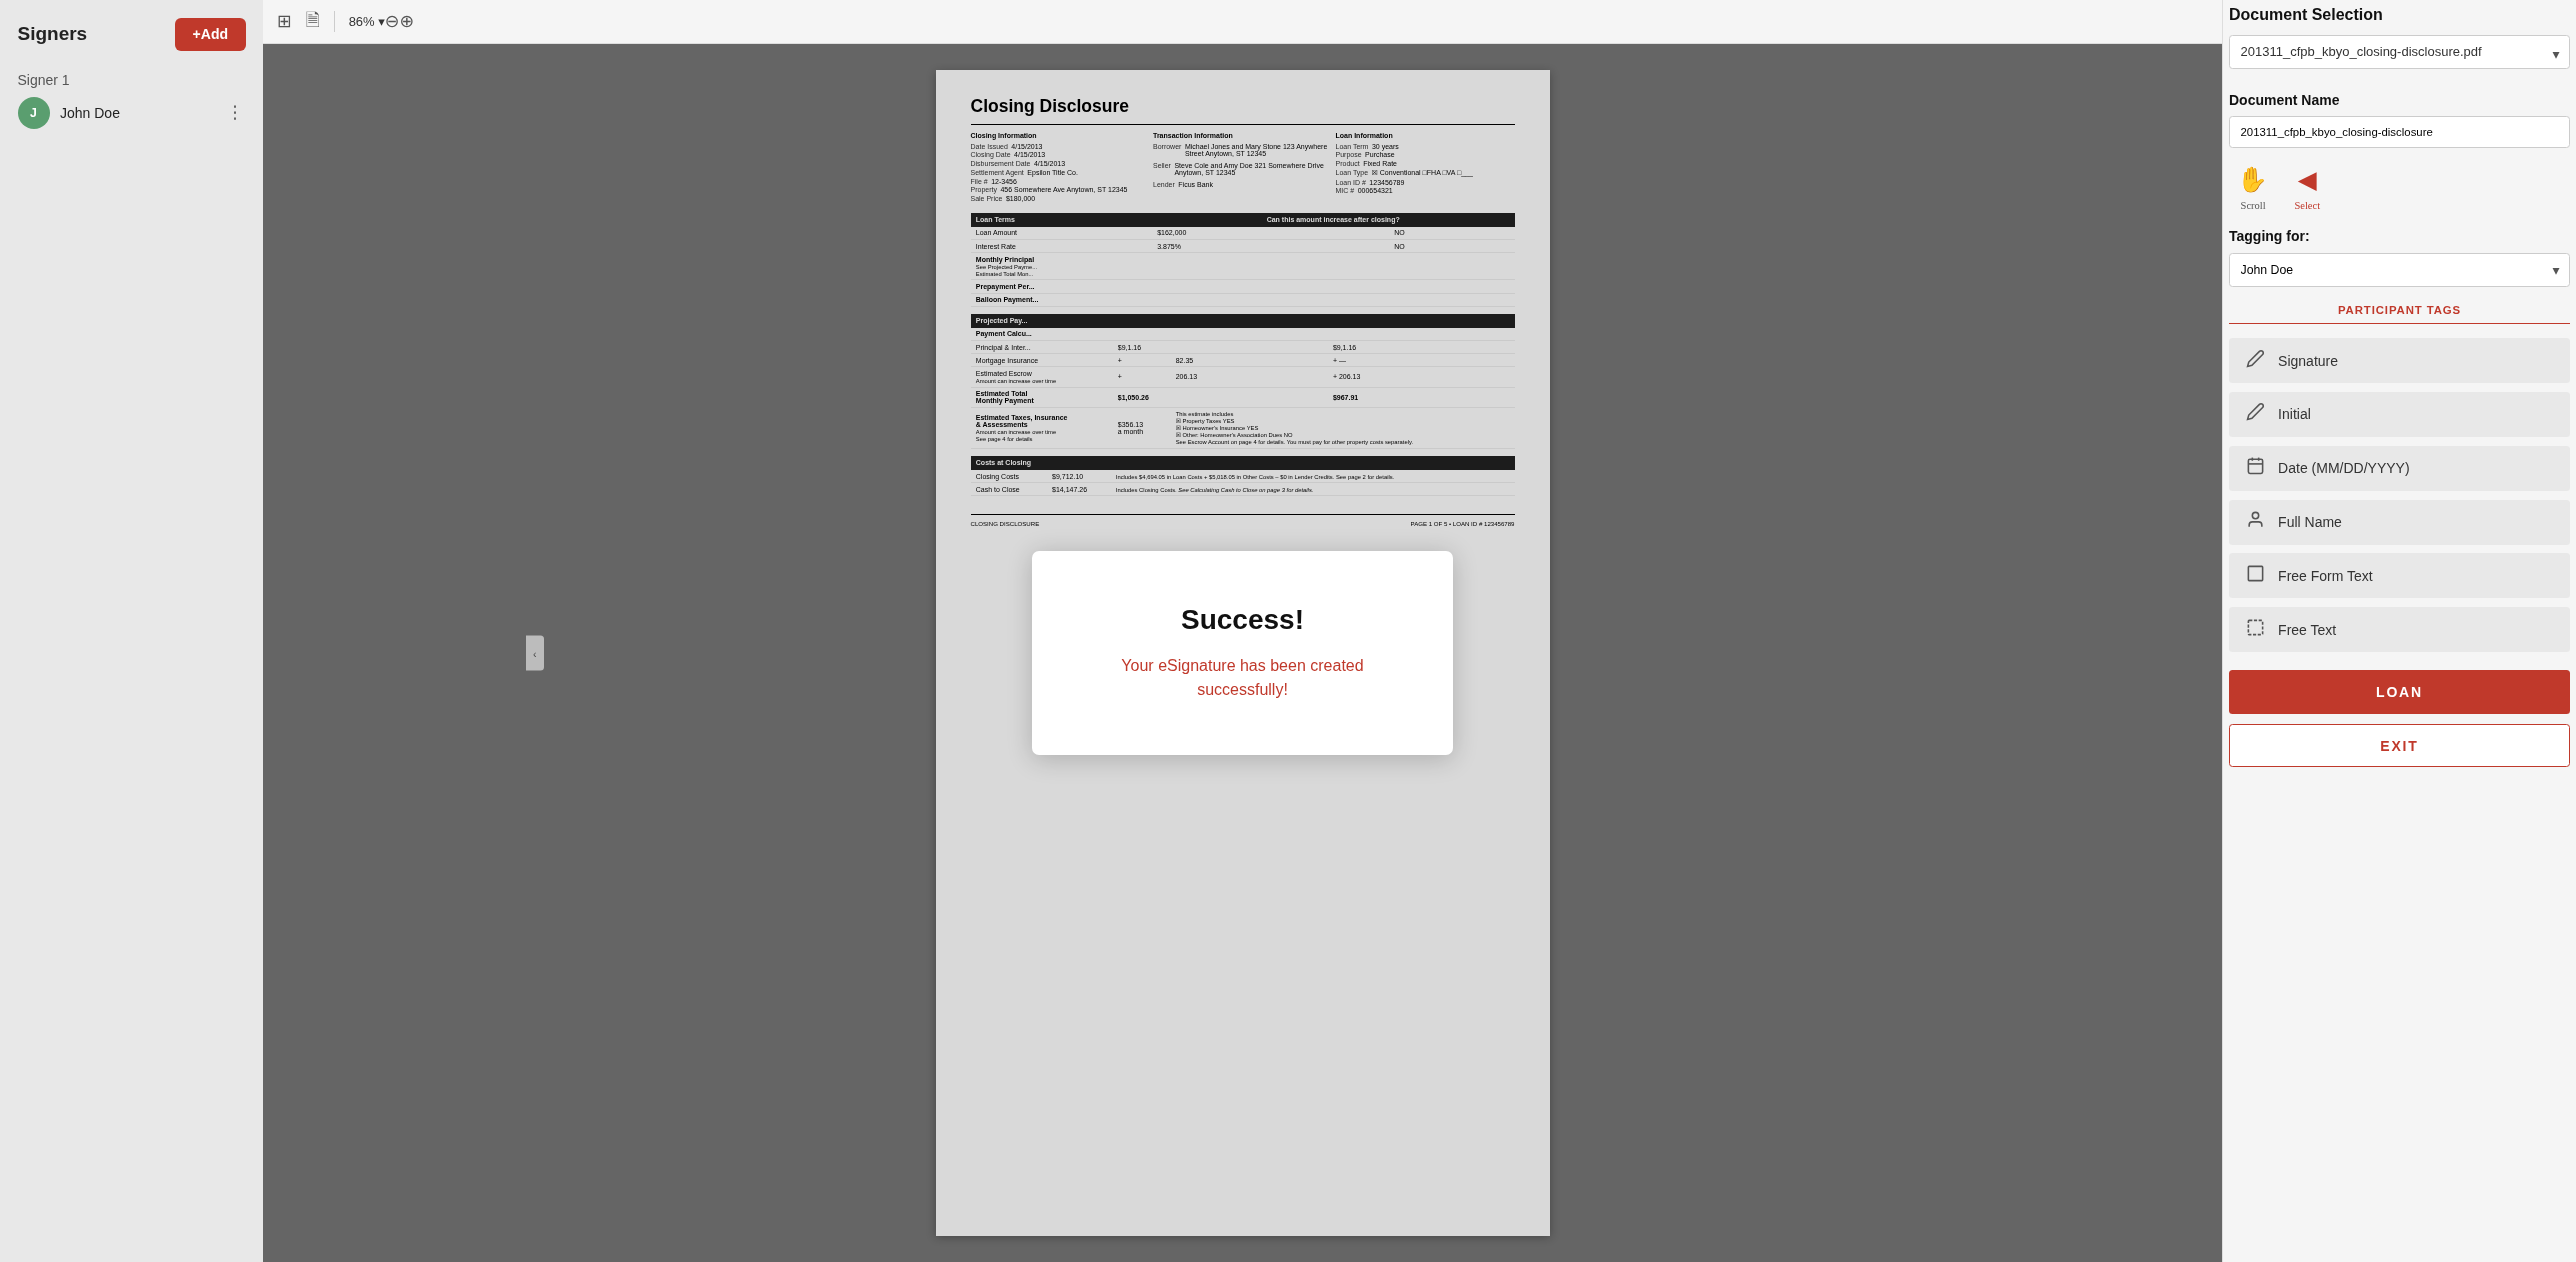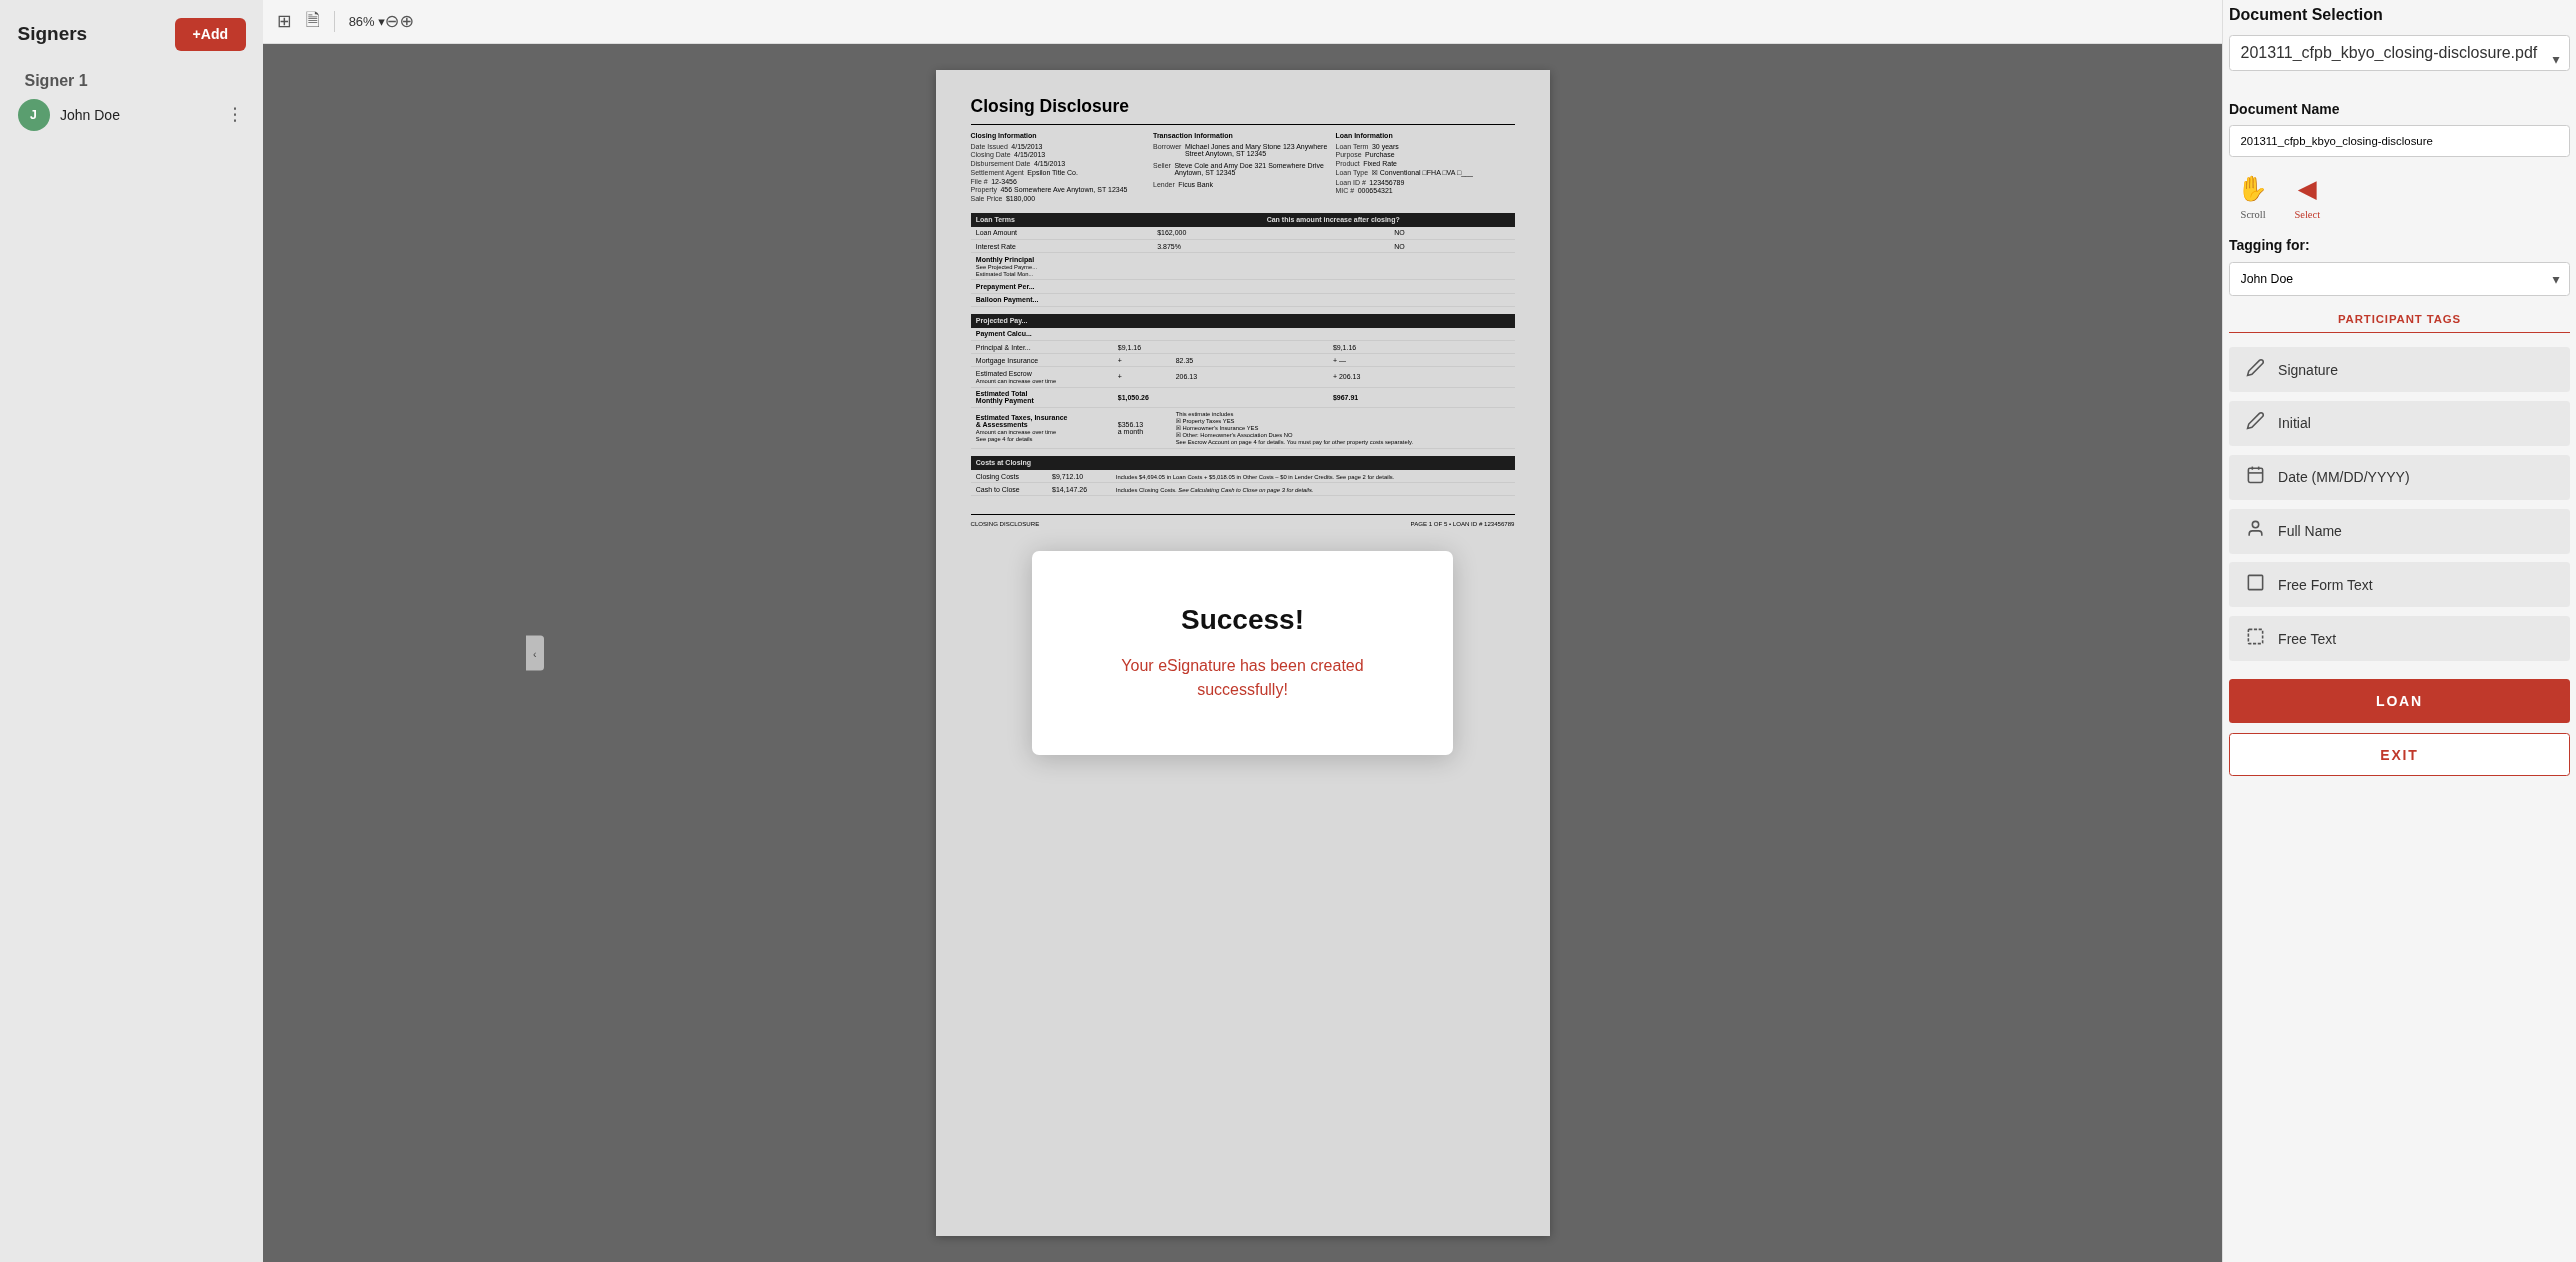--- a/index.html
+++ b/index.html
@@ -29,25 +29,24 @@
       background: #c0392b;
       color: white;
       border: none;
       border-radius: 6px;
       padding: 8.8px 17.5px;
       font-size: 14px;
       font-weight: bold;
       cursor: pointer;
     }
     .signer-label {
-      font-size: 16px;
+      font-size: 14px;
       color: #555;
       margin-bottom: 8.8px;
-      font-weight: bold;
-      margin-left: 7px;
+      font-weight: normal;
     }
     .signer-row {
       display: flex;
       align-items: center;
       gap: 10.5px;
     }
     .signer-avatar {
       width: 32px;
       height: 32px;
       border-radius: 50%;
@@ -227,26 +226,26 @@
       font-weight: bold;
       color: #111;
       margin-bottom: 10.5px;
     }
 
     .document-select-dropdown {
       width: 100%;
       padding: 8.8px 10.5px;
       border: 0.9px solid #ccc;
       border-radius: 3.5px;
-      font-size: 16px;
+      font-size: 13px;
       background: white;
       color: #333;
       appearance: none;
       cursor: pointer;
-      margin-bottom: 12px;
+      margin-bottom: 5px;
     }
     .select-wrapper {
       position: relative;
       margin-bottom: 17.5px;
     }
     .select-wrapper::after {
       content: '▾';
       position: absolute;
       right: 10.5px;
       top: 50%;

